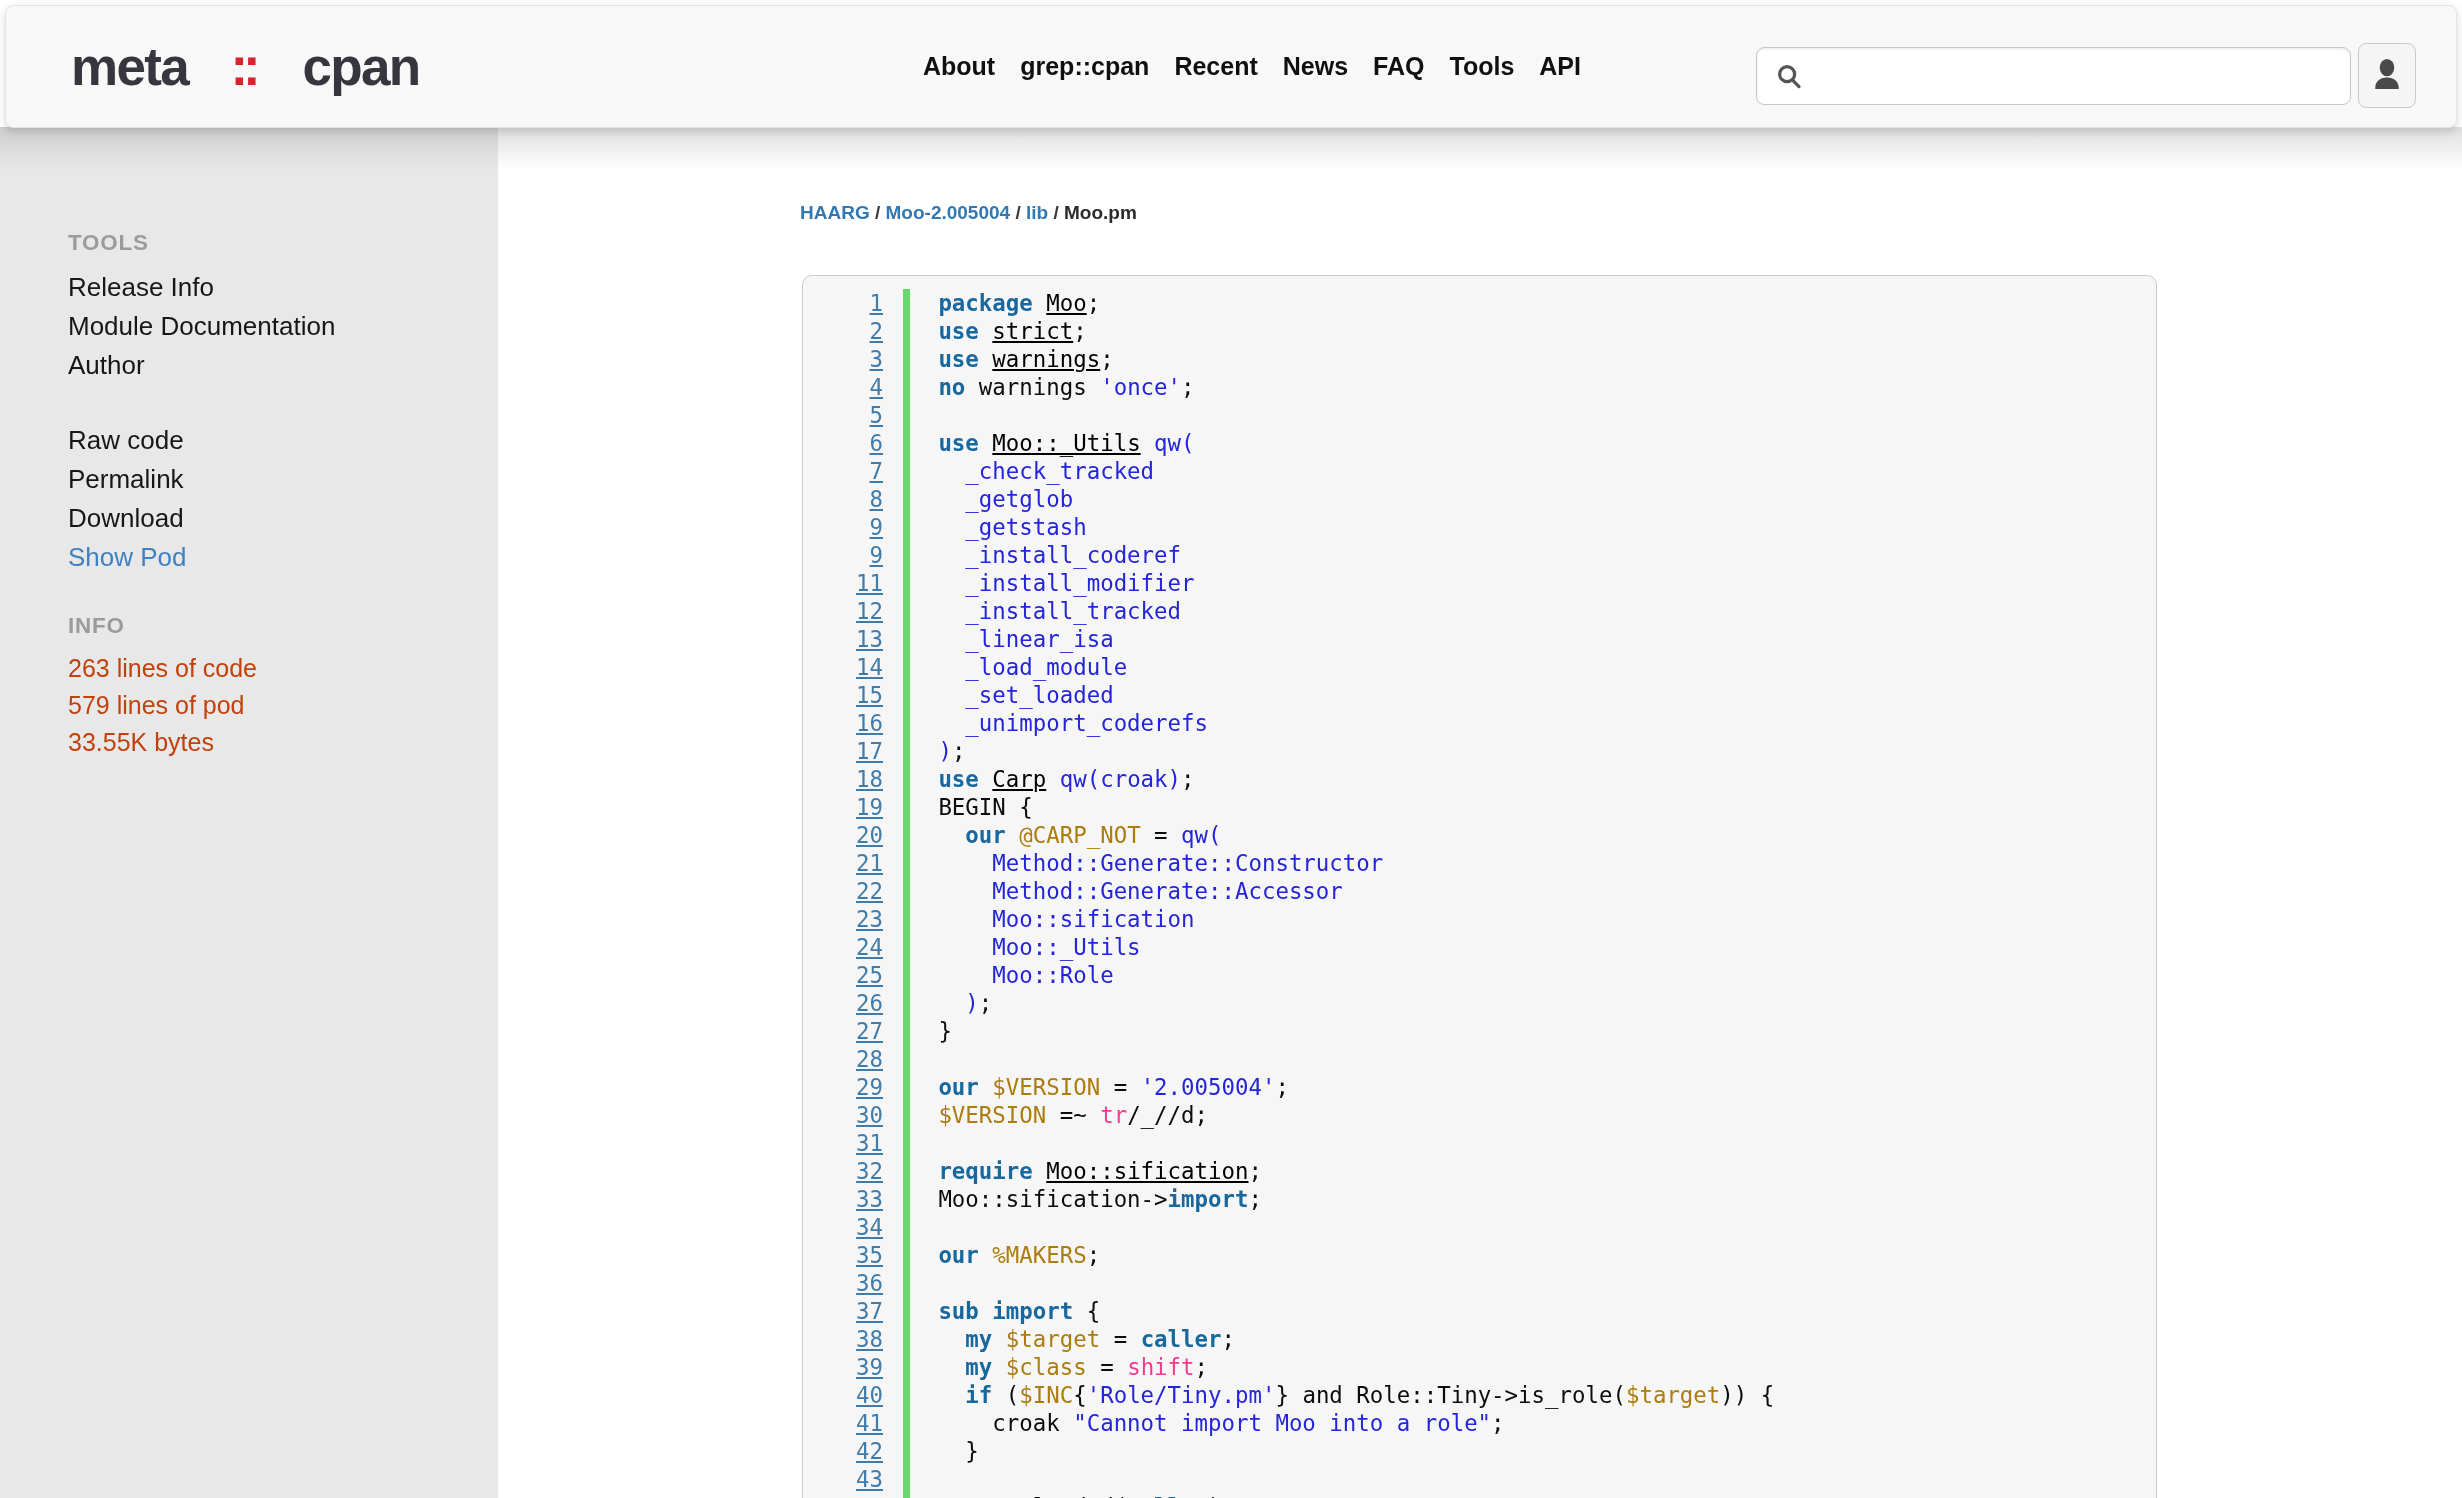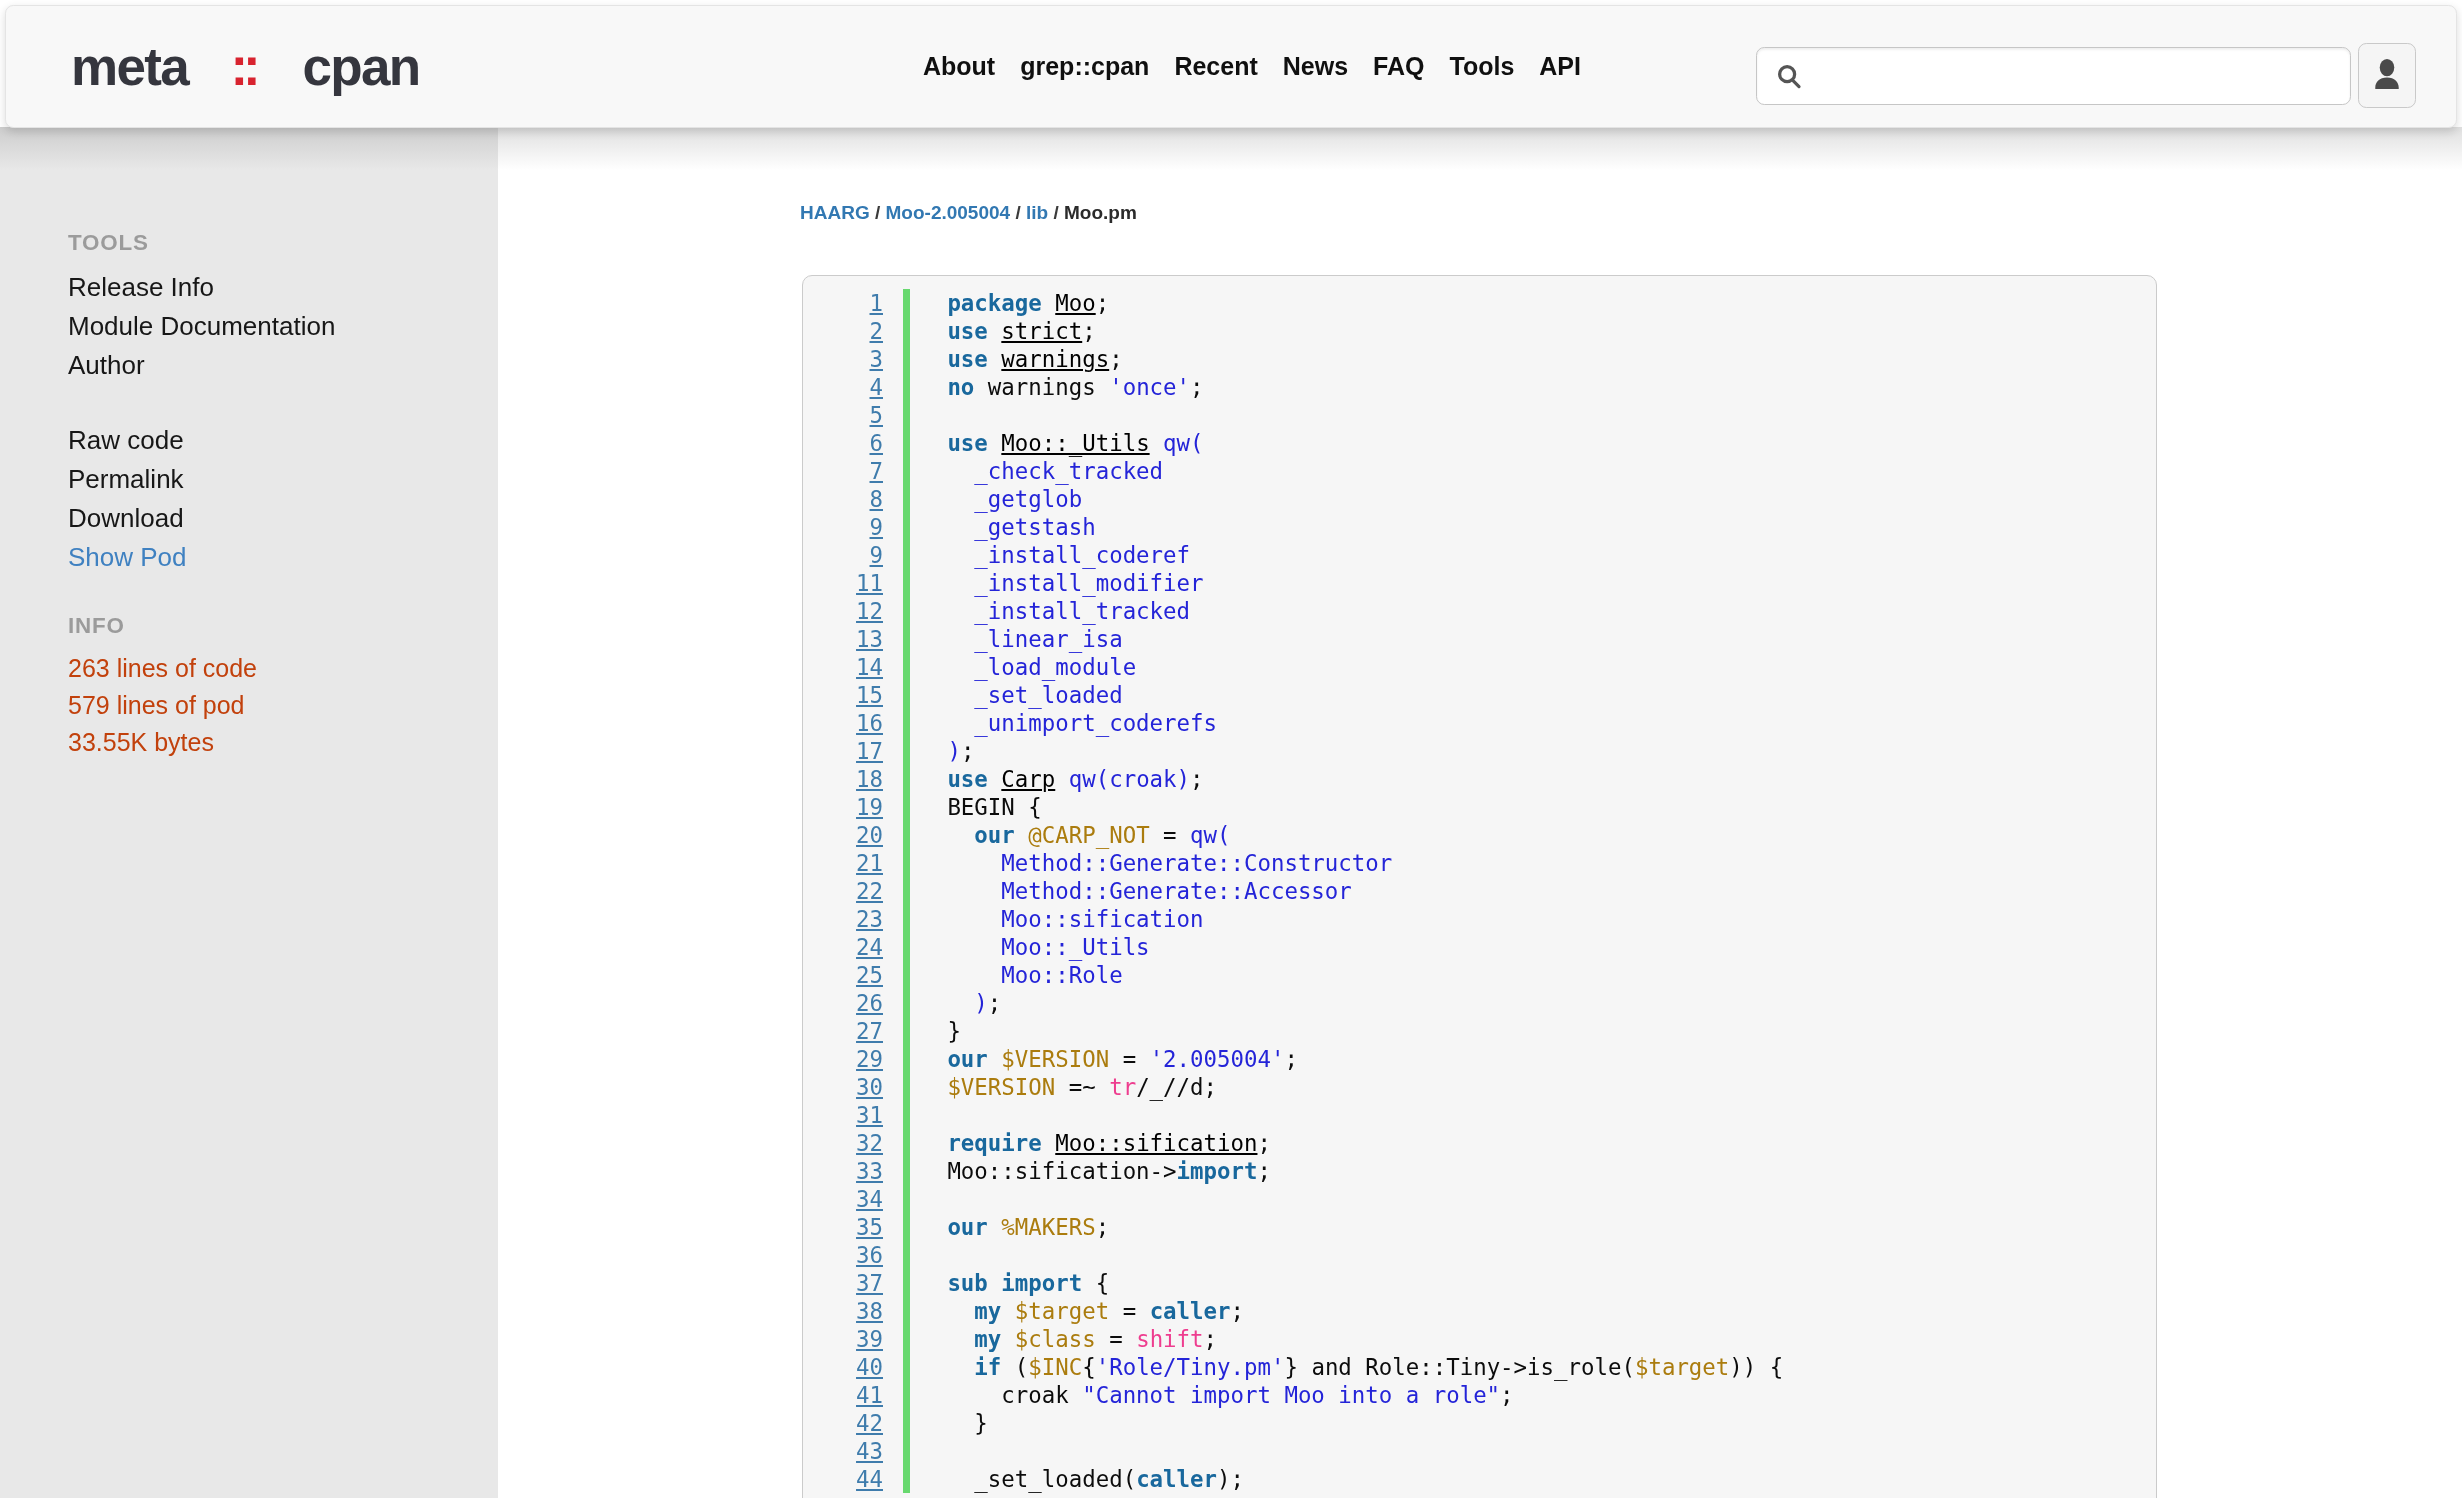--- a/index.html
+++ b/index.html
@@ -73,21 +73,21 @@
     box-sizing:border-box;padding-top:13.3px;overflow:hidden;
   }
   .row{display:flex;height:28px;align-items:stretch;}
   .ln{
     flex:none;width:80px;text-align:right;padding-right:11.6px;
     font-family:"DejaVu Sans Mono",monospace;font-size:22.4px;line-height:28px;
     color:#3f7cac;text-decoration:underline;cursor:pointer;
   }
   .gbar{flex:none;width:7.5px;margin-left:8.3px;background:#68d96f;}
   .code{
-    flex:1;white-space:pre;padding-left:37px;
+    flex:1;white-space:pre;padding-left:28px;
     font-family:"DejaVu Sans Mono",monospace;font-size:22.4px;line-height:28px;color:#0c0c0c;
   }
   .c-k{color:#19689d;font-weight:bold;}
   .c-m{color:#000;text-decoration:underline;cursor:pointer;}
   .c-s{color:#2424d8;}
   .c-v{color:#ab7c0e;}
   .c-b{color:#ee3d8f;}
   .c-p{color:#0c0c0c;}
 </style>
 </head>
@@ -278,20 +278,25 @@
         <a class="ln">26</a>
         <div class="gbar"></div>
         <div class="code"><span class="c-p">  </span><span class="c-s">)</span><span class="c-p">;</span></div>
       </div>
       <div class="row">
         <a class="ln">27</a>
         <div class="gbar"></div>
         <div class="code"><span class="c-p">}</span></div>
       </div>
       <div class="row">
+        <a class="ln">28</a>
+        <div class="gbar"></div>
+        <div class="code"></div>
+      </div>
+      <div class="row">
         <a class="ln">29</a>
         <div class="gbar"></div>
         <div class="code"><span class="c-k">our</span><span class="c-p"> </span><span class="c-v">$VERSION</span><span class="c-p"> = </span><span class="c-s">'2.005004'</span><span class="c-p">;</span></div>
       </div>
       <div class="row">
         <a class="ln">30</a>
         <div class="gbar"></div>
         <div class="code"><span class="c-v">$VERSION</span><span class="c-p"> =~ </span><span class="c-b">tr</span><span class="c-p">/_//d;</span></div>
       </div>
       <div class="row">

